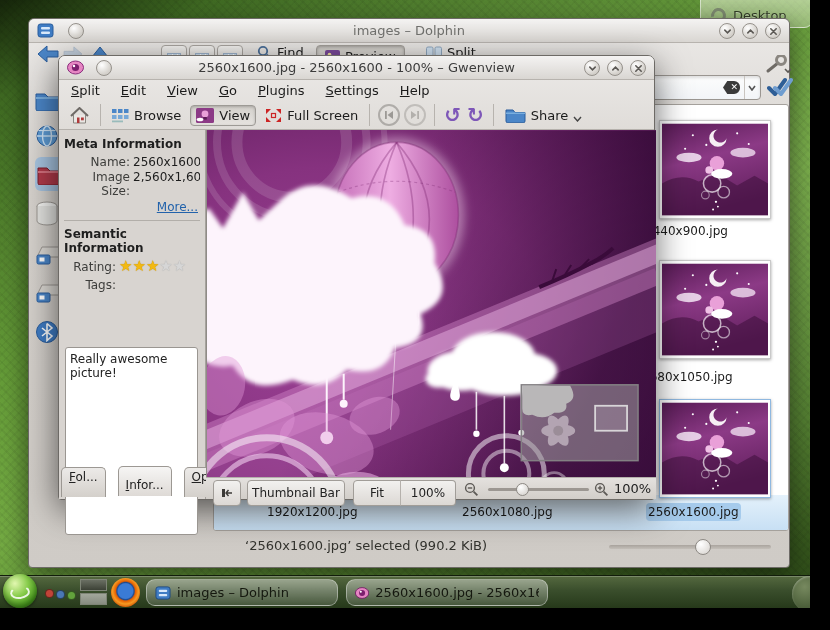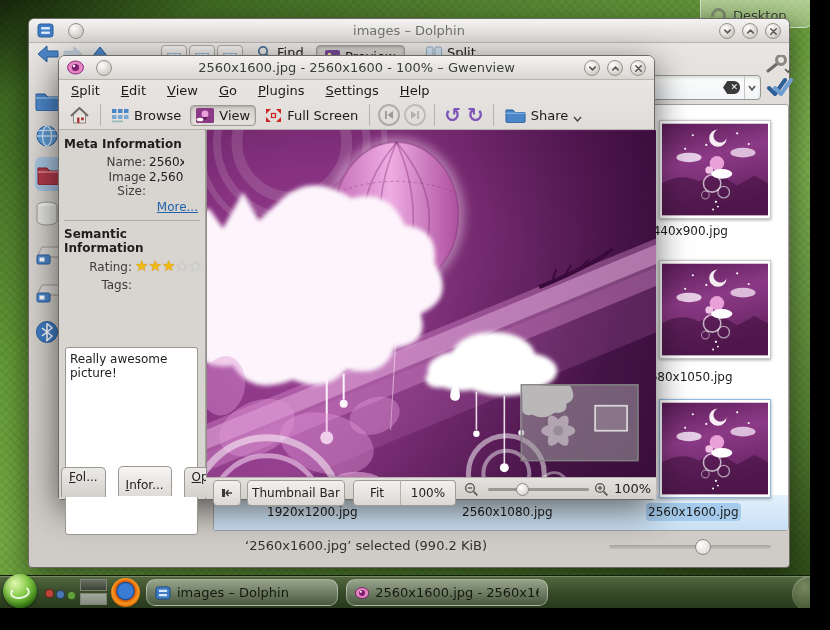--- a/index.html
+++ b/index.html
@@ -66,21 +66,21 @@
 #gw-menubar{position:absolute;left:0;top:24px;right:0;height:21px;display:flex;align-items:center;padding-left:12px;gap:21px;}
 .menu-item{font-size:13px;color:#1b1b1b;display:inline-block}
 .menu-item::first-letter{text-decoration:underline}
 #gw-toolbar{position:absolute;left:0;top:45px;right:0;height:29px;display:flex;align-items:center;padding-left:6px;border-bottom:1px solid #b5b1ac;}
 .gw-tbtn{display:flex;align-items:center;gap:5px;font-size:13px;color:#1b1b1b;padding:2px 5px;border-radius:4px}
 .gw-tbtn.pressed{border:1px solid #9d9a95;background:linear-gradient(#d3d0cb,#e6e3df);box-shadow:inset 0 1px 3px rgba(0,0,0,.22)}
 .navcirc{width:22px;height:22px;border-radius:50%;border:2px solid #8e8b87;display:flex;align-items:center;justify-content:center;opacity:.6;margin:0 2px}
 .rot{font-size:20px;color:#7e57b8;line-height:20px;padding:0 3px;font-weight:bold}
 #gw-sidebar{position:absolute;left:0;top:74px;width:147px;bottom:0;background:#d8d4d0;border-right:1px solid #a6a29d;font-size:12px;color:#3d3d3b;padding:5px 5px 0 5px}
 .sb-h{font-weight:bold;font-size:12px;color:#1e1e1e;margin:2px 0 4px 0}
-.meta-row{display:flex;margin:1px 16px}
+.meta-row{display:flex;margin:1px 0}
 .meta-row .ml{width:66px;text-align:right;flex:0 0 auto;margin-right:3px}
 .meta-row .mv{flex:1;white-space:nowrap;overflow:hidden;color:#1d1d1d}
 .rlink{color:#2262ab;text-decoration:underline;cursor:pointer}
 .sb-sep{height:1px;background:#b2aea9;margin:6px 0}
 .more-row{text-align:right;margin:2px 2px 0 0}
 .star{font-size:15px;line-height:15px;color:#f2b913;text-shadow:0 0 1px #a87900}
 .star.off{color:#d6d6d6;text-shadow:0 0 1px #9a9a9a}
 #gw-comment{position:absolute;left:6px;top:217px;width:133px;height:188px;border:1px solid #9a9691;border-radius:3px;background:#fff;font-family:"DejaVu Sans",sans-serif;font-size:12px;color:#222;padding:4px;resize:none;outline:none}
 #gw-tabs{position:absolute;left:2px;bottom:2px;display:flex;gap:12px}
 .gw-tab{font-size:12px;color:#222;border:1px solid #9c9893;border-bottom:none;border-radius:5px 5px 0 0;

